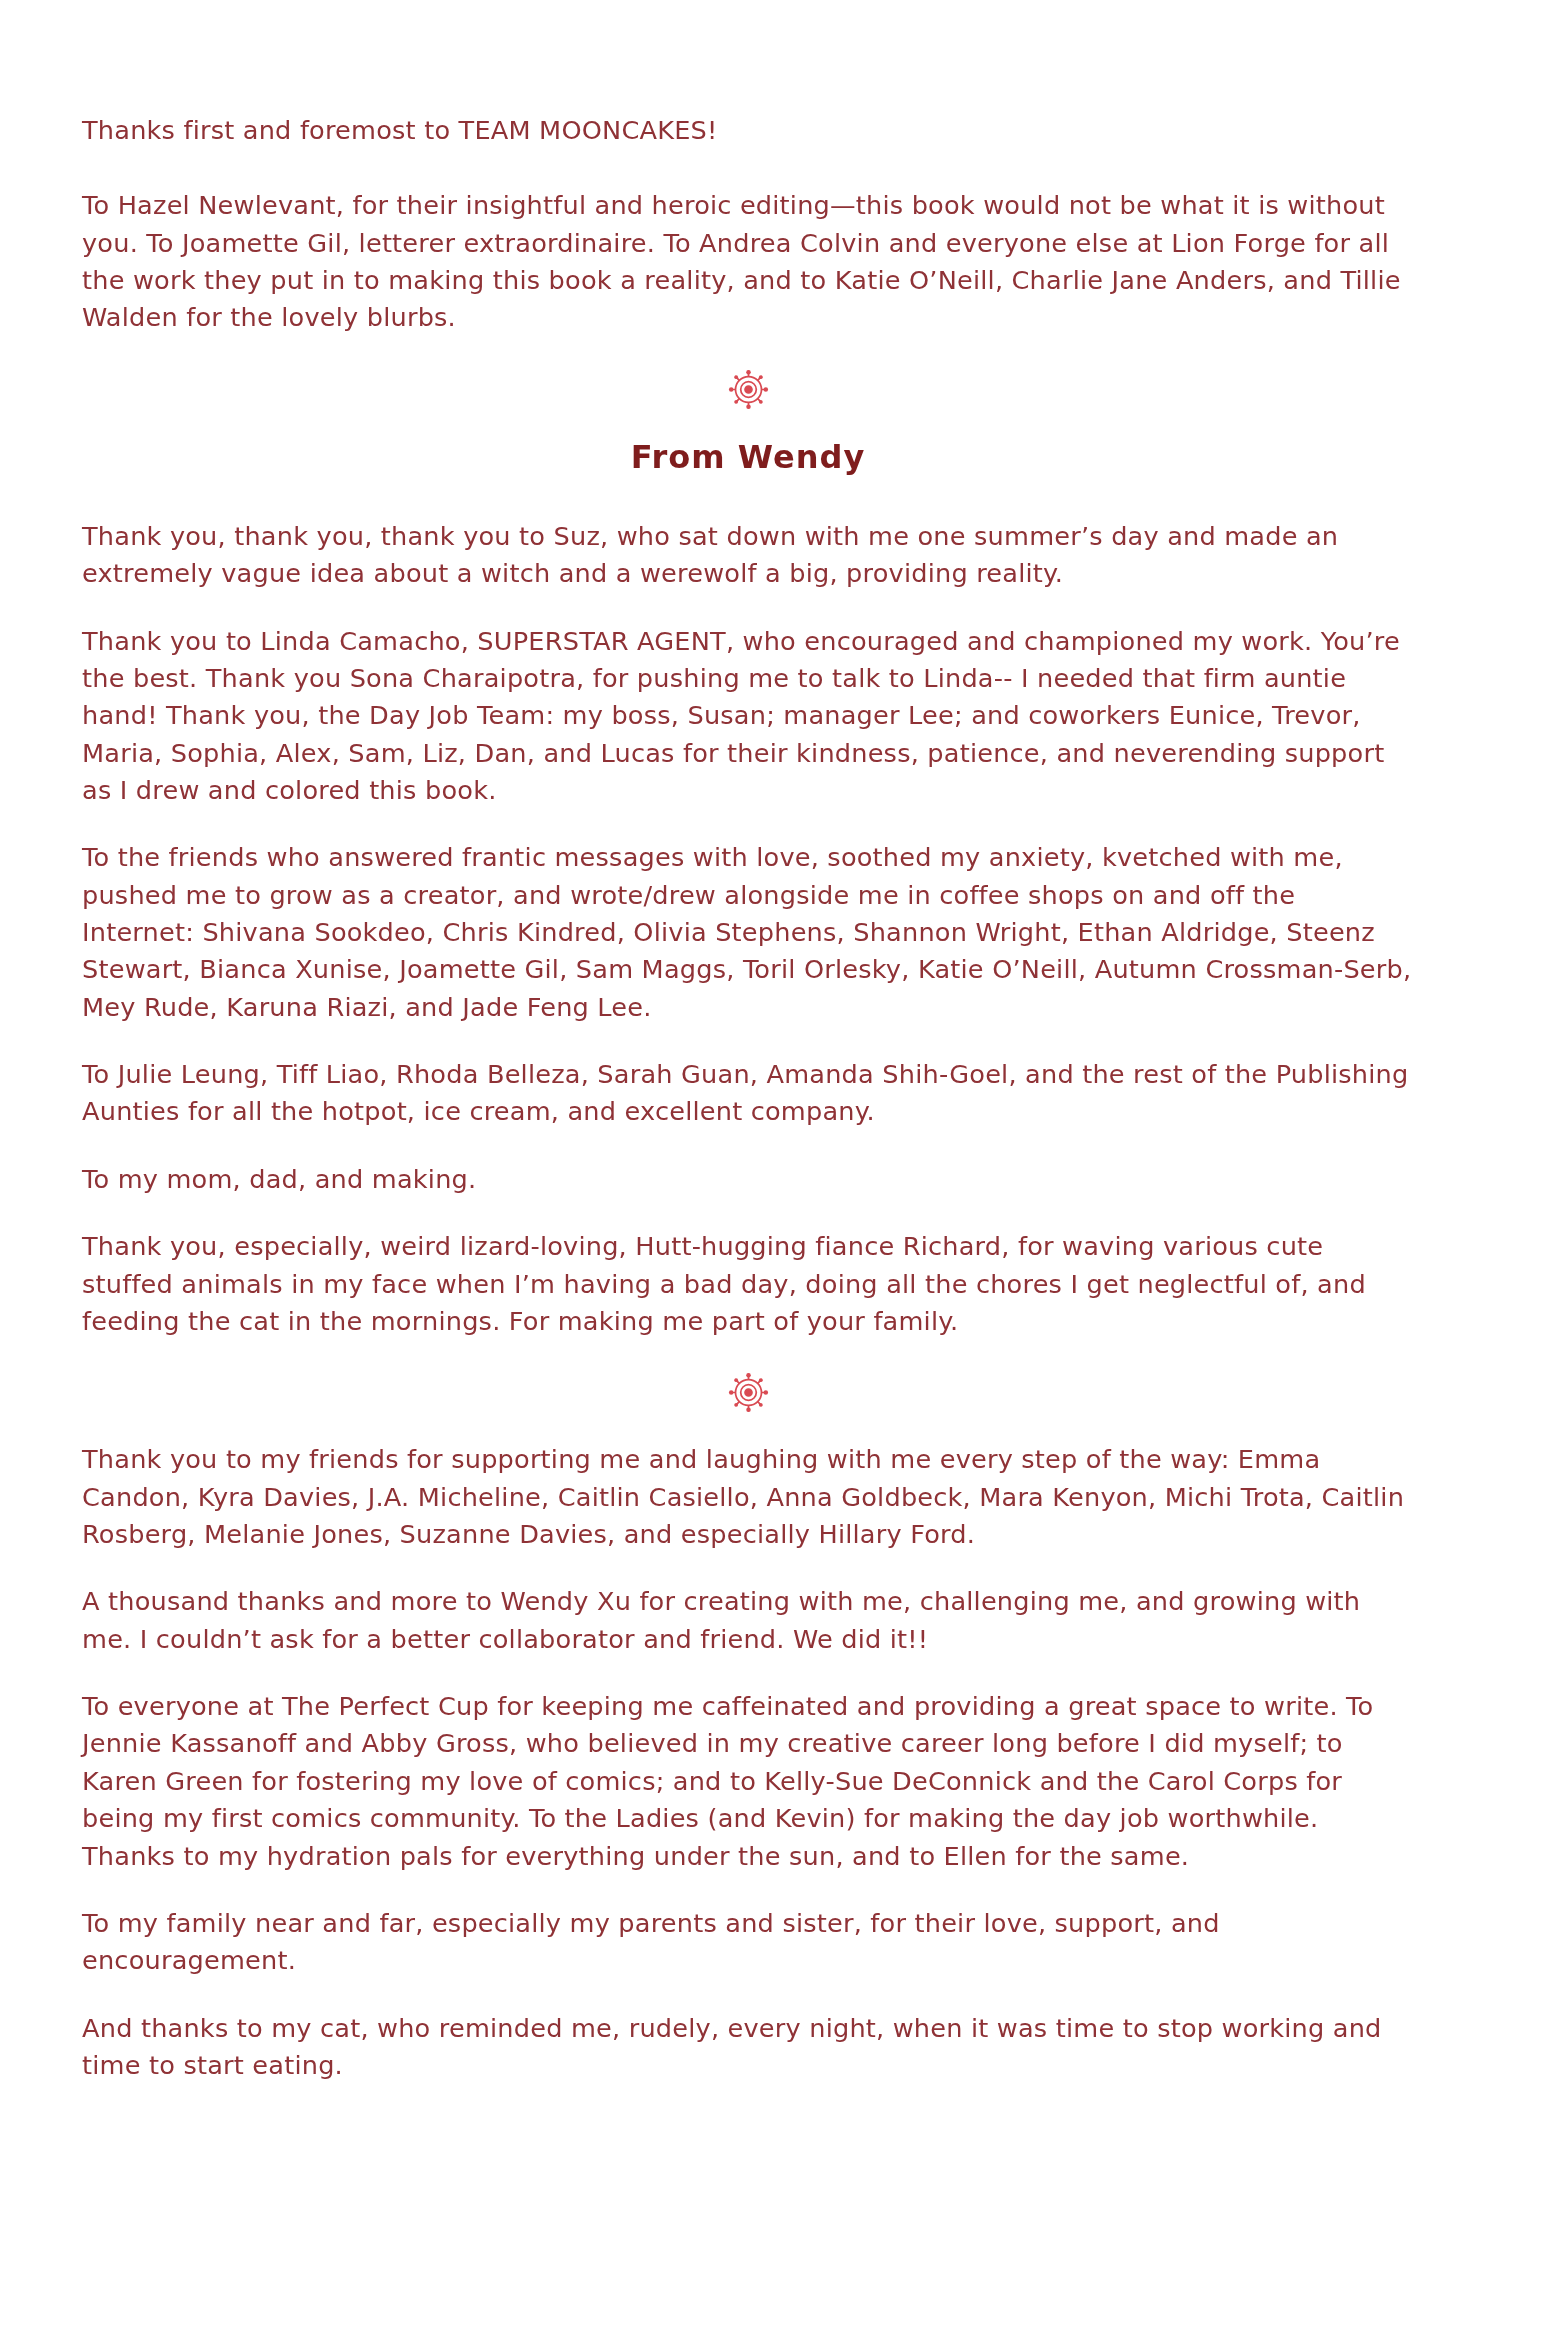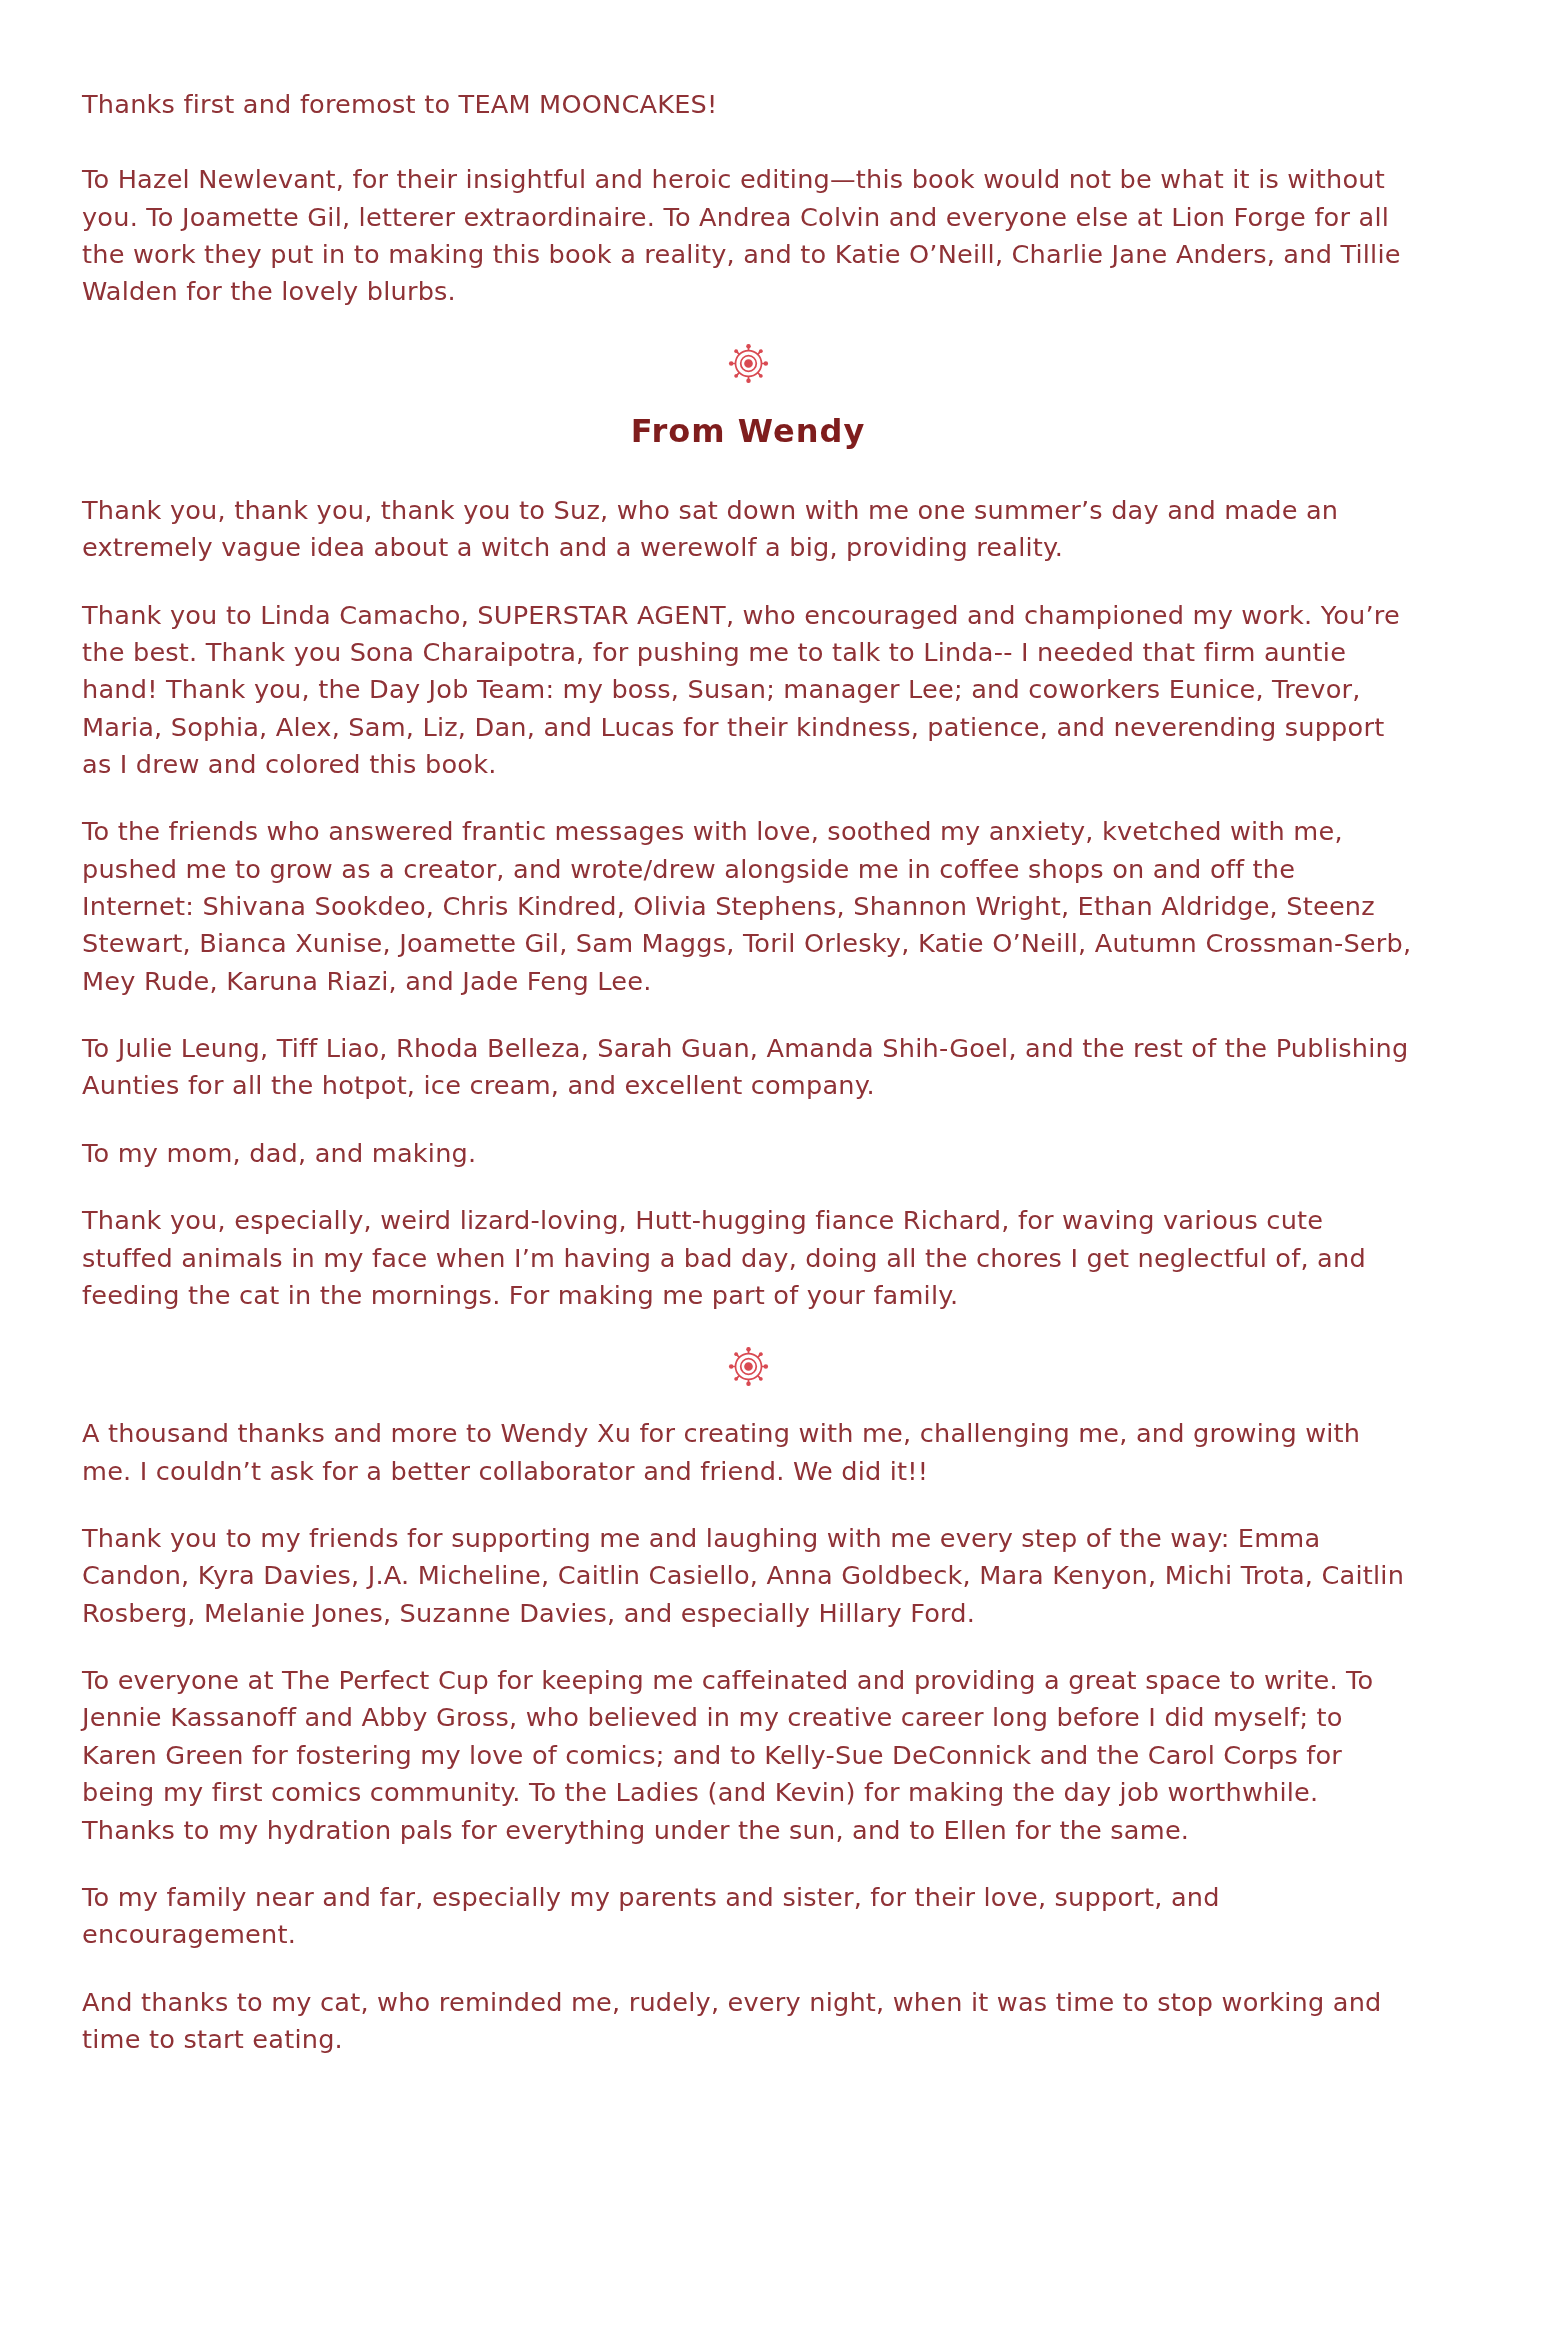--- a/index.html
+++ b/index.html
@@ -10,21 +10,21 @@
   body {
     width: 1561px;
     min-height: 2342px;
     font-family: "DejaVu Sans", sans-serif;
     color: #8a2f33;
   }
   .page {
     width: 1535px;
     min-height: 2342px;
     box-sizing: border-box;
-    padding: 86px 121px 87px 82px;
+    padding: 112px 121px 87px 82px;
     position: relative;
     border-radius: 32px;
   }
   .para {
     font-family: "DejaVu Sans", sans-serif;
     font-size: 25.6px;
     line-height: 1.46;
     letter-spacing: 0.2px;
     color: #8f3236;
     margin: 0 0 30px 0;
@@ -119,21 +119,21 @@
         <circle cx="46" cy="26" r="2.6"></circle>
         <circle cx="11.8" cy="11.8" r="2.2"></circle>
         <circle cx="40.2" cy="40.2" r="2.2"></circle>
         <circle cx="40.2" cy="11.8" r="2.2"></circle>
         <circle cx="11.8" cy="40.2" r="2.2"></circle>
       </g>
     </svg>
   </div>
 
   <div class="block sec-suzanne">
+    <p class="para">Thank you to my friends for supporting me and laughing with me every step of the way: Emma Candon, Kyra Davies, J.A. Micheline, Caitlin Casiello, Anna Goldbeck, Mara Kenyon, Michi Trota, Caitlin Rosberg, Melanie Jones, Suzanne Davies, and especially Hillary Ford.</p>
     <p class="para">A thousand thanks and more to Wendy Xu for creating with me, challenging me, and growing with me. I couldn’t ask for a better collaborator and friend. We did it!!</p>
-    <p class="para">Thank you to my friends for supporting me and laughing with me every step of the way: Emma Candon, Kyra Davies, J.A. Micheline, Caitlin Casiello, Anna Goldbeck, Mara Kenyon, Michi Trota, Caitlin Rosberg, Melanie Jones, Suzanne Davies, and especially Hillary Ford.</p>
     <p class="para">To everyone at The Perfect Cup for keeping me caffeinated and providing a great space to write. To Jennie Kassanoff and Abby Gross, who believed in my creative career long before I did myself; to Karen Green for fostering my love of comics; and to Kelly-Sue DeConnick and the Carol Corps for being my first comics community. To the Ladies (and Kevin) for making the day job worthwhile. Thanks to my hydration pals for everything under the sun, and to Ellen for the same.</p>
     <p class="para">To my family near and far, especially my parents and sister, for their love, support, and encouragement.</p>
     <p class="para">And thanks to my cat, who reminded me, rudely, every night, when it was time to stop working and time to start eating.</p>
   </div>
 
 </div>
 
 
 </body></html>

